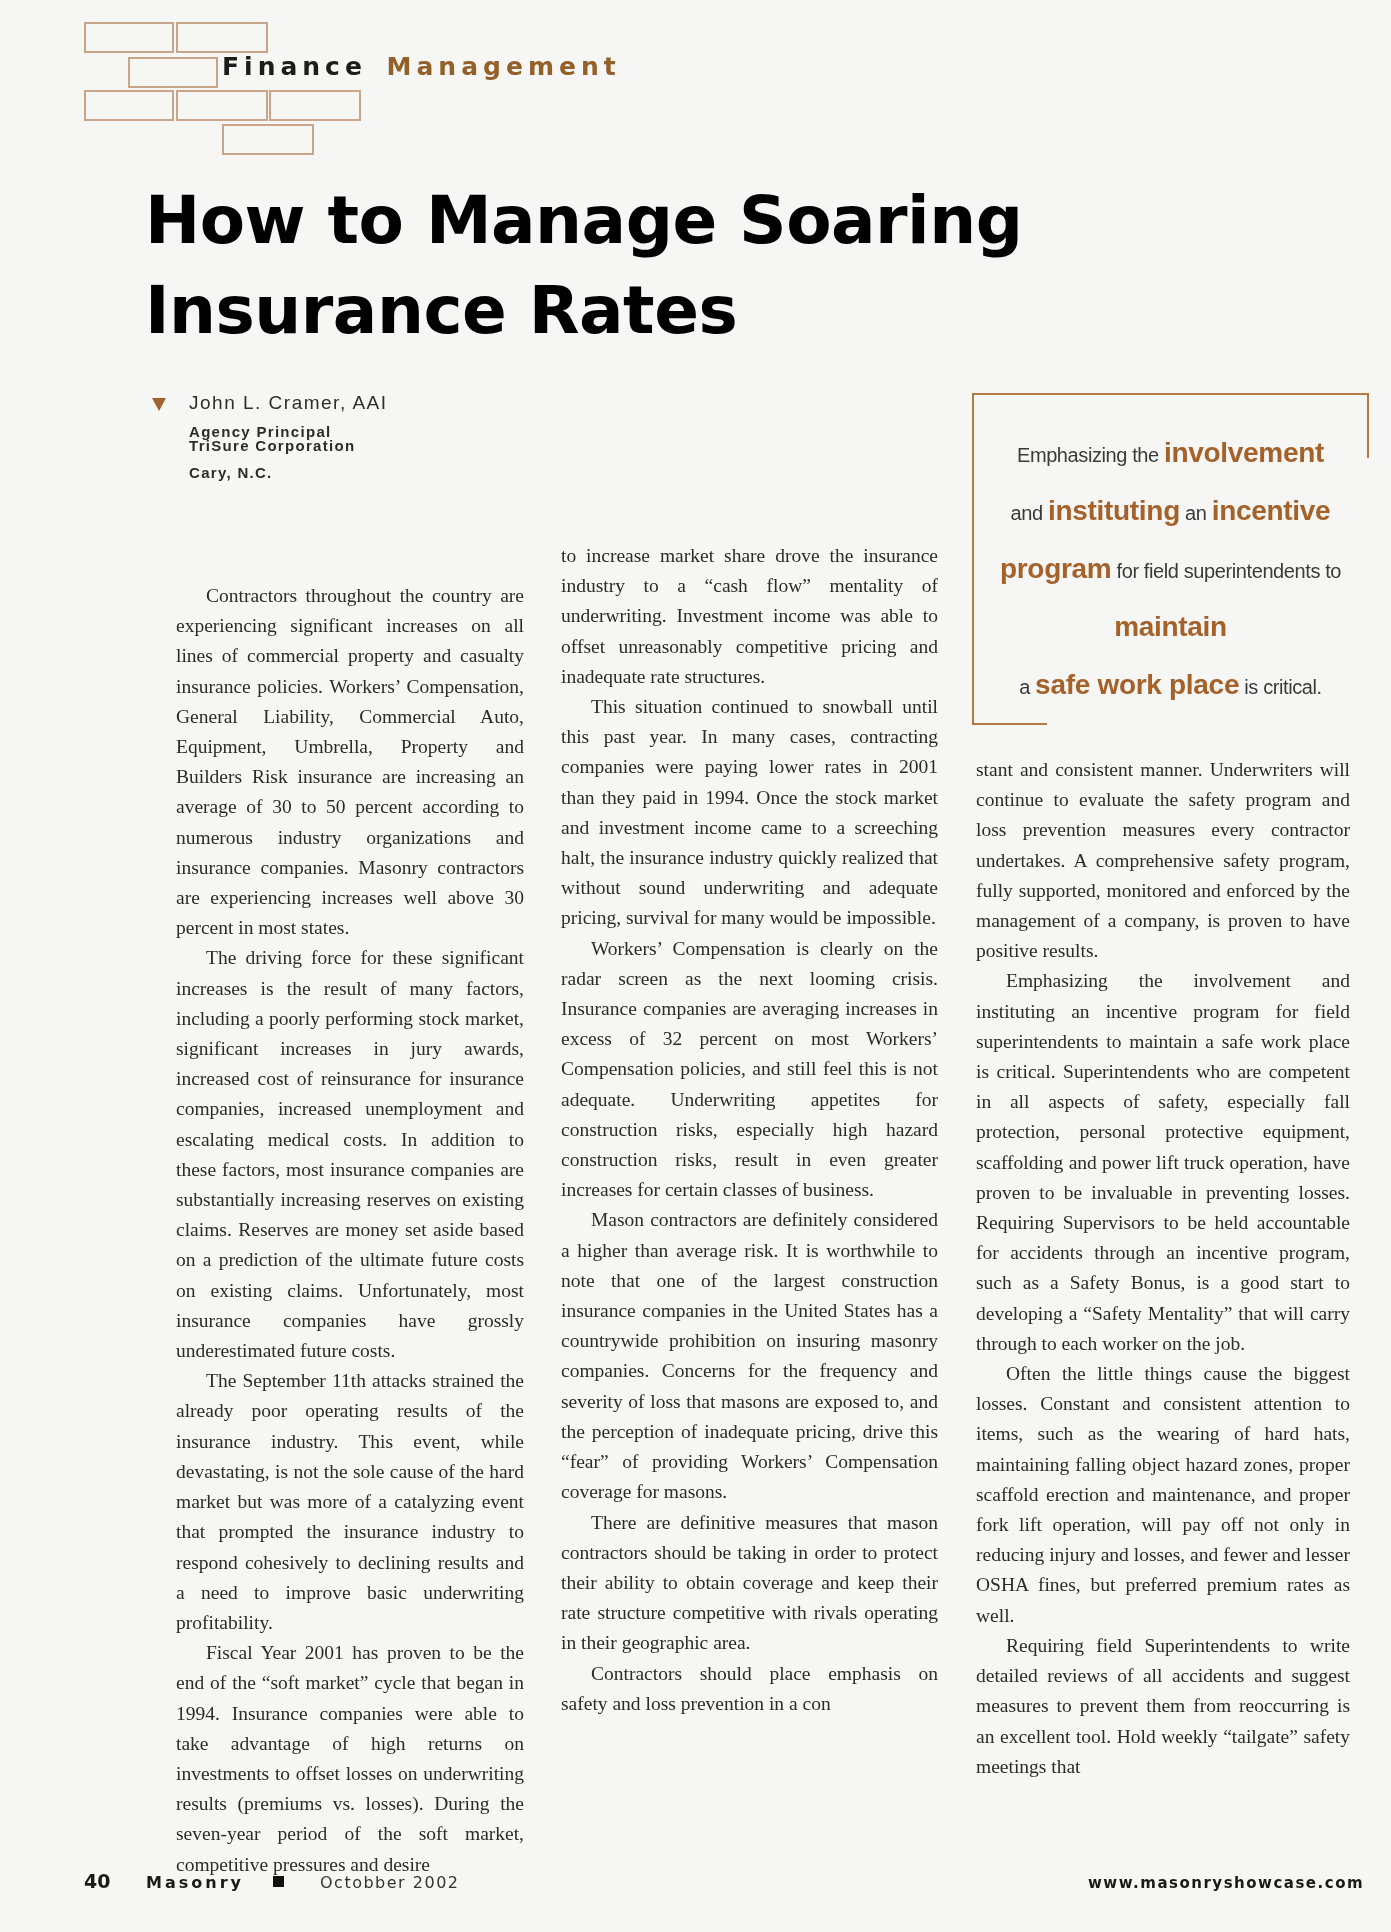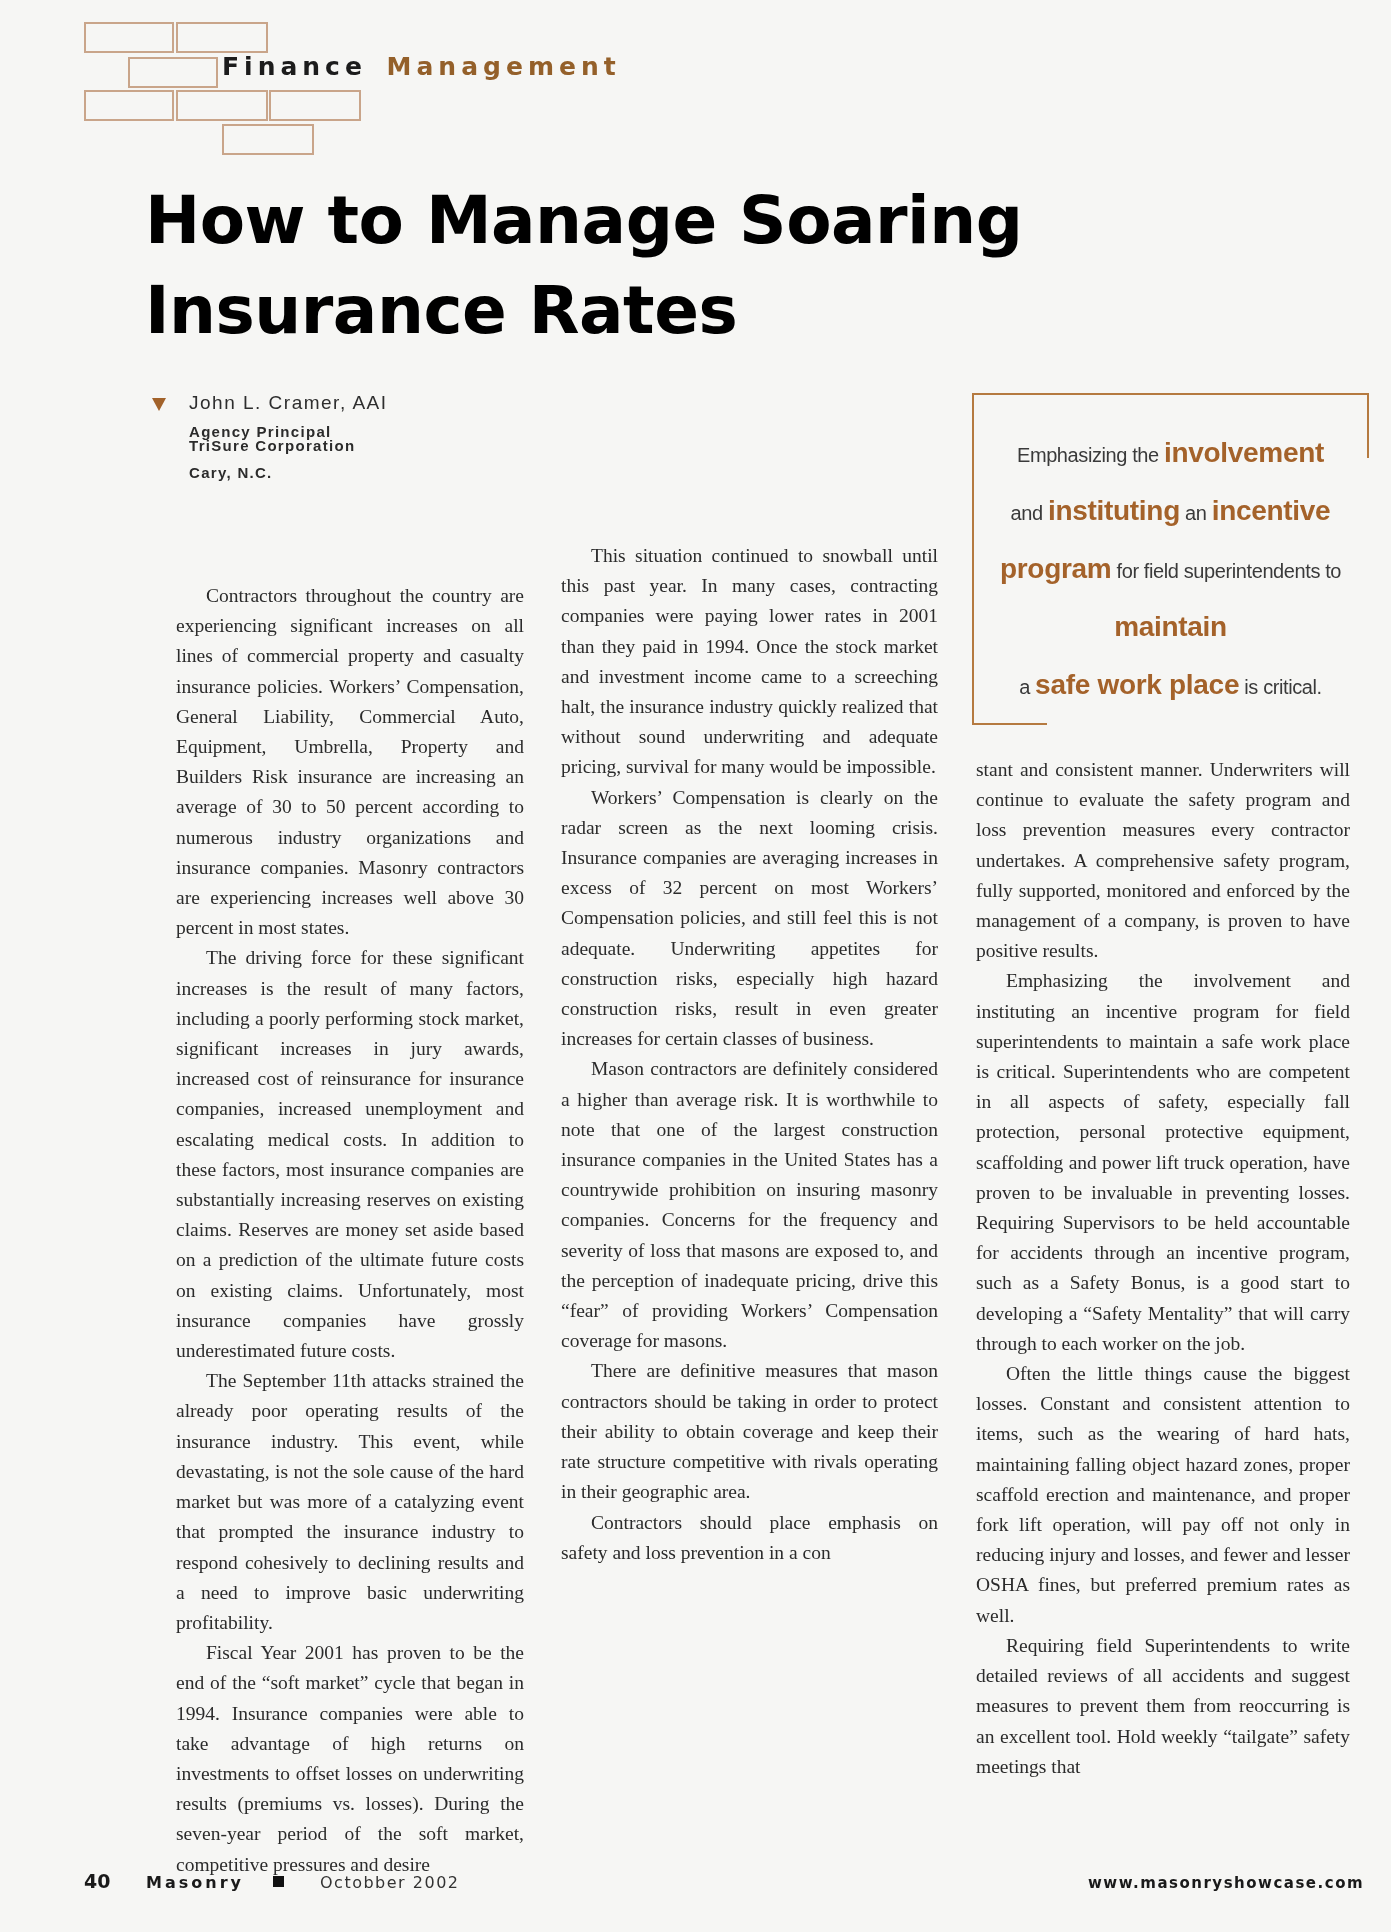--- a/index.html
+++ b/index.html
@@ -90,20 +90,21 @@
   <div class="txt" id="pull-text"><span>Emphasizing the </span><span class="em">involvement</span><br><span> and </span><span class="em">instituting</span><span> an </span><span class="em">incentive</span><br><span class="em"> program</span><span> for field superintendents to </span><br><span class="em">maintain</span><br><span> a </span><span class="em">safe work place</span><span> is critical.</span></div>
 </div>
 
 <div class="col" id="col1">
     <p class="">Contractors throughout the country are experiencing significant increases on all lines of commercial property and casualty insurance policies. Workers’ Compensa­tion, General Liability, Commercial Auto, Equipment, Umbrella, Property and Builders Risk insurance are increasing an average of 30 to 50 percent according to numerous industry organizations and insurance companies. Masonry contrac­tors are experiencing increases well above 30 percent in most states.</p>
     <p class="">The driving force for these significant increases is the result of many factors, including a poorly performing stock mar­ket, significant increases in jury awards, increased cost of reinsurance for insurance companies, increased unemployment and escalating medical costs. In addition to these factors, most insurance companies are substantially increasing reserves on existing claims. Reserves are money set aside based on a prediction of the ultimate future costs on existing claims. Unfortu­nately, most insurance companies have grossly underestimated future costs.</p>
     <p class="">The September 11th attacks strained the already poor operating results of the insurance industry. This event, while devastating, is not the sole cause of the hard market but was more of a catalyz­ing event that prompted the insurance industry to respond cohesively to declin­ing results and a need to improve basic underwriting profitability.</p>
     <p class="">Fiscal Year 2001 has proven to be the end of the “soft market” cycle that began in 1994. Insurance companies were able to take advantage of high returns on investments to offset losses on under­writing results (premiums vs. losses). During the seven-year period of the soft market, competitive pressures and desire</p>
   </div>
 <div class="col" id="col2">
+    <p class="cont">to increase market share drove the insur­ance industry to a “cash flow” mentality of underwriting. Investment income was able to offset unreasonably competitive pricing and inadequate rate structures.</p>
     <p class="">This situation continued to snowball until this past year. In many cases, con­tracting companies were paying lower rates in 2001 than they paid in 1994. Once the stock market and investment income came to a screeching halt, the insurance industry quickly realized that without sound underwriting and adequate pricing, survival for many would be impossible.</p>
     <p class="">Workers’ Compensation is clearly on the radar screen as the next looming cri­sis. Insurance companies are averaging increases in excess of 32 percent on most Workers’ Compensation policies, and still feel this is not adequate. Underwrit­ing appetites for construction risks, espe­cially high hazard construction risks, result in even greater increases for certain classes of business.</p>
     <p class="">Mason contractors are definitely con­sidered a higher than average risk. It is worthwhile to note that one of the largest construction insurance companies in the United States has a countrywide prohibi­tion on insuring masonry companies. Concerns for the frequency and severity of loss that masons are exposed to, and the perception of inadequate pricing, drive this “fear” of providing Workers’ Compensa­tion coverage for masons.</p>
     <p class="">There are definitive measures that mason contractors should be taking in order to protect their ability to obtain cov­erage and keep their rate structure com­petitive with rivals operating in their geo­graphic area.</p>
     <p class="">Contractors should place emphasis on safety and loss prevention in a con­</p>
   </div>
 <div class="col" id="col3">
     <p class="cont">stant and consistent manner. Underwrit­ers will continue to evaluate the safety program and loss prevention measures every contractor undertakes. A compre­hensive safety program, fully supported, monitored and enforced by the manage­ment of a company, is proven to have positive results.</p>
     <p class="">Emphasizing the involvement and instituting an incentive program for field superintendents to maintain a safe work place is critical. Superintendents who are competent in all aspects of safety, especial­ly fall protection, personal protective equipment, scaffolding and power lift truck operation, have proven to be invalu­able in preventing losses. Requiring Super­visors to be held accountable for accidents through an incentive program, such as a Safety Bonus, is a good start to developing a “Safety Mentality” that will carry through to each worker on the job.</p>
     <p class="">Often the little things cause the biggest losses. Constant and consistent attention to items, such as the wearing of hard hats, maintaining falling object hazard zones, proper scaffold erection and maintenance, and proper fork lift operation, will pay off not only in reducing injury and losses, and fewer and lesser OSHA fines, but preferred premium rates as well.</p>

